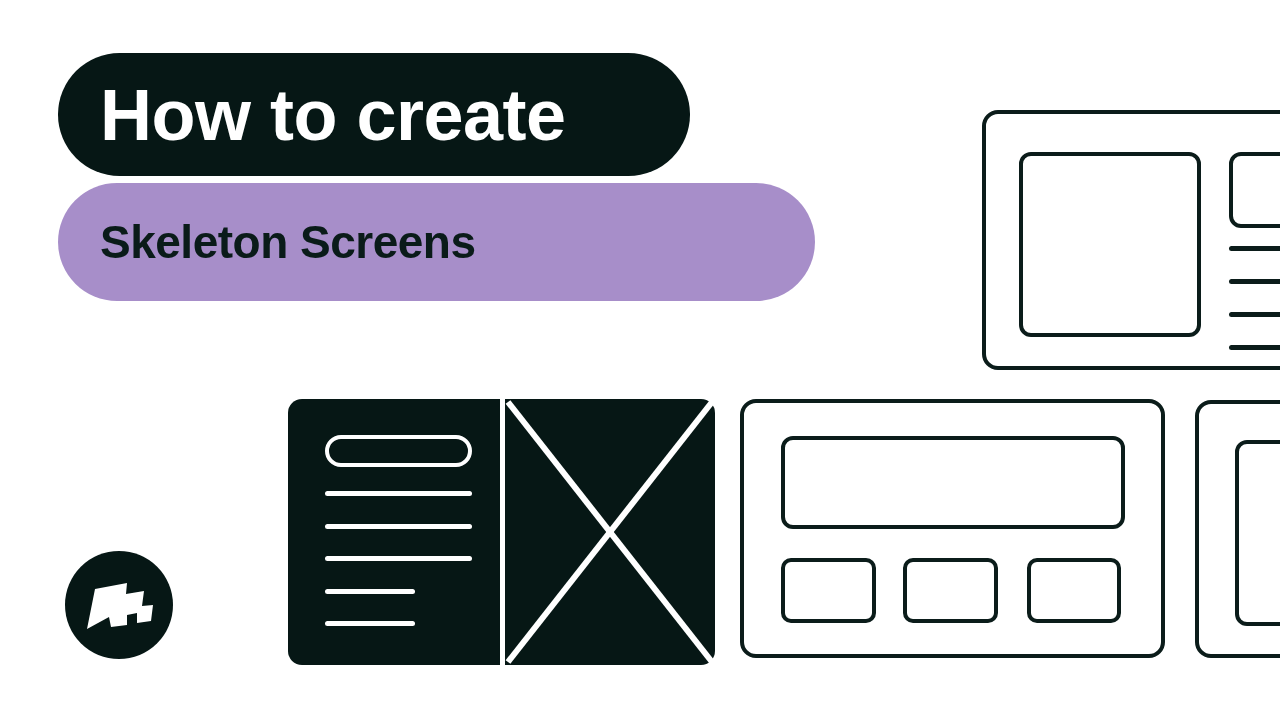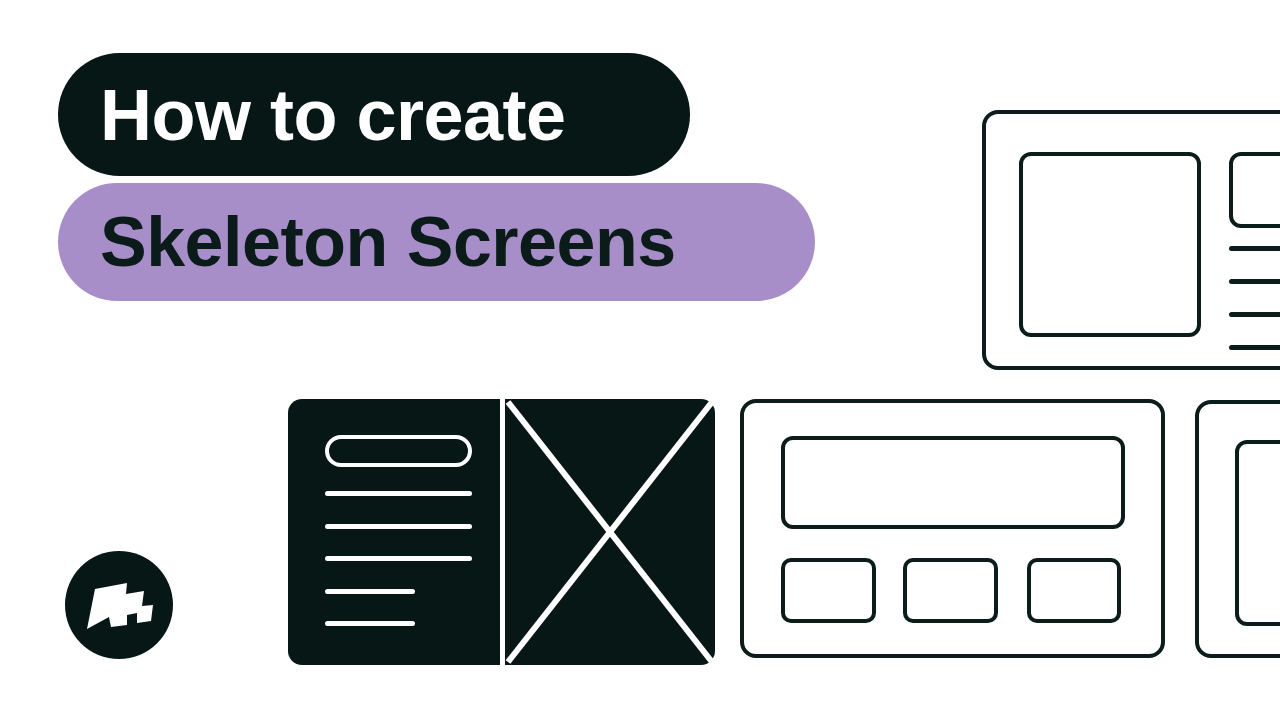--- a/index.html
+++ b/index.html
@@ -51,21 +51,21 @@
     left: 58px;
     top: 183px;
     width: 757px;
     height: 118px;
     background: #a78ec9;
     border-radius: 60px;
     padding-left: 42px;
   }
   #title-pill-2 .pill-text {
     color: #0a1b19;
-    font-size: 70px;
+    font-size: 46px;
     font-weight: bold;
     line-height: 1;
   }
 
   
   #brand-logo {
     position: absolute;
     left: 65px;
     top: 551px;
     width: 108px;

